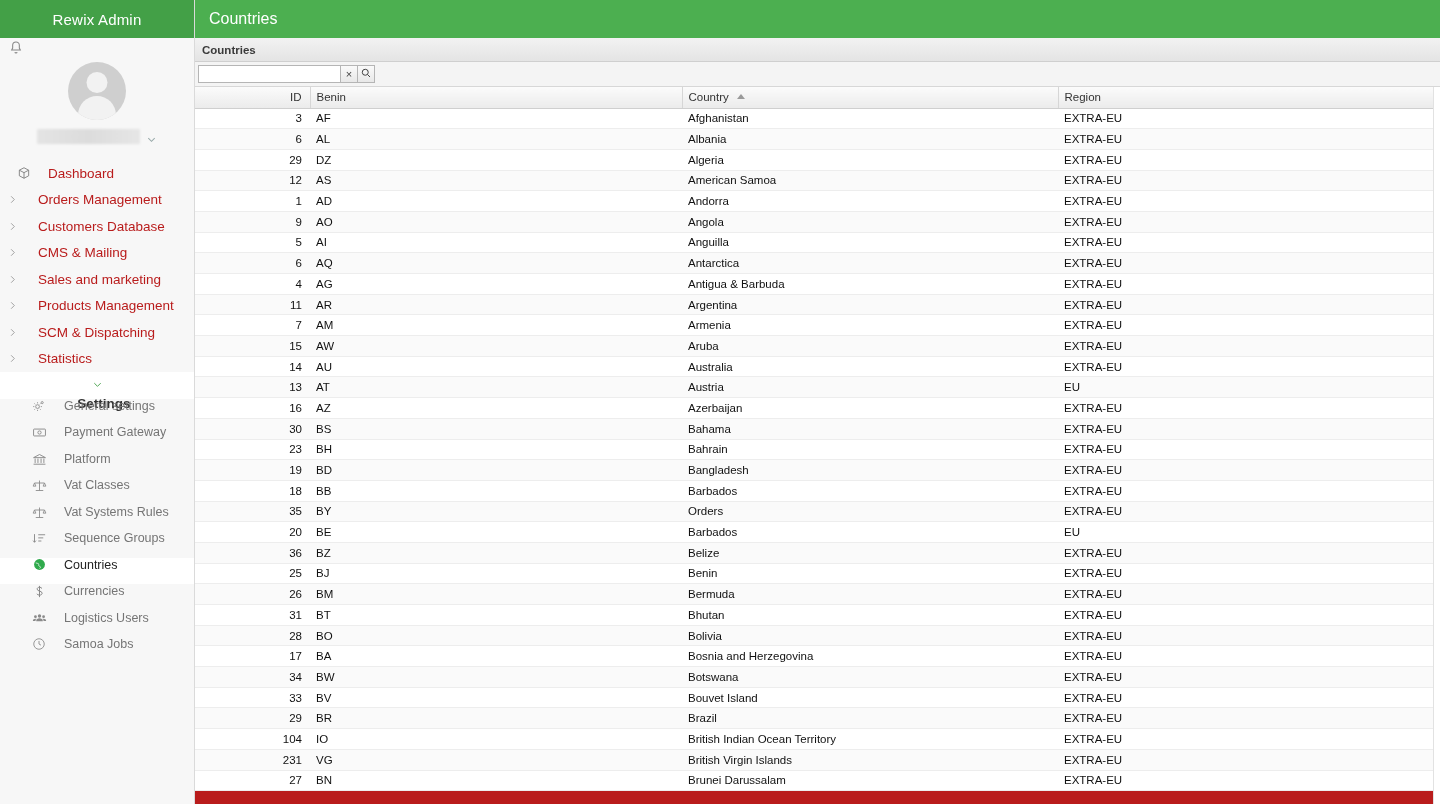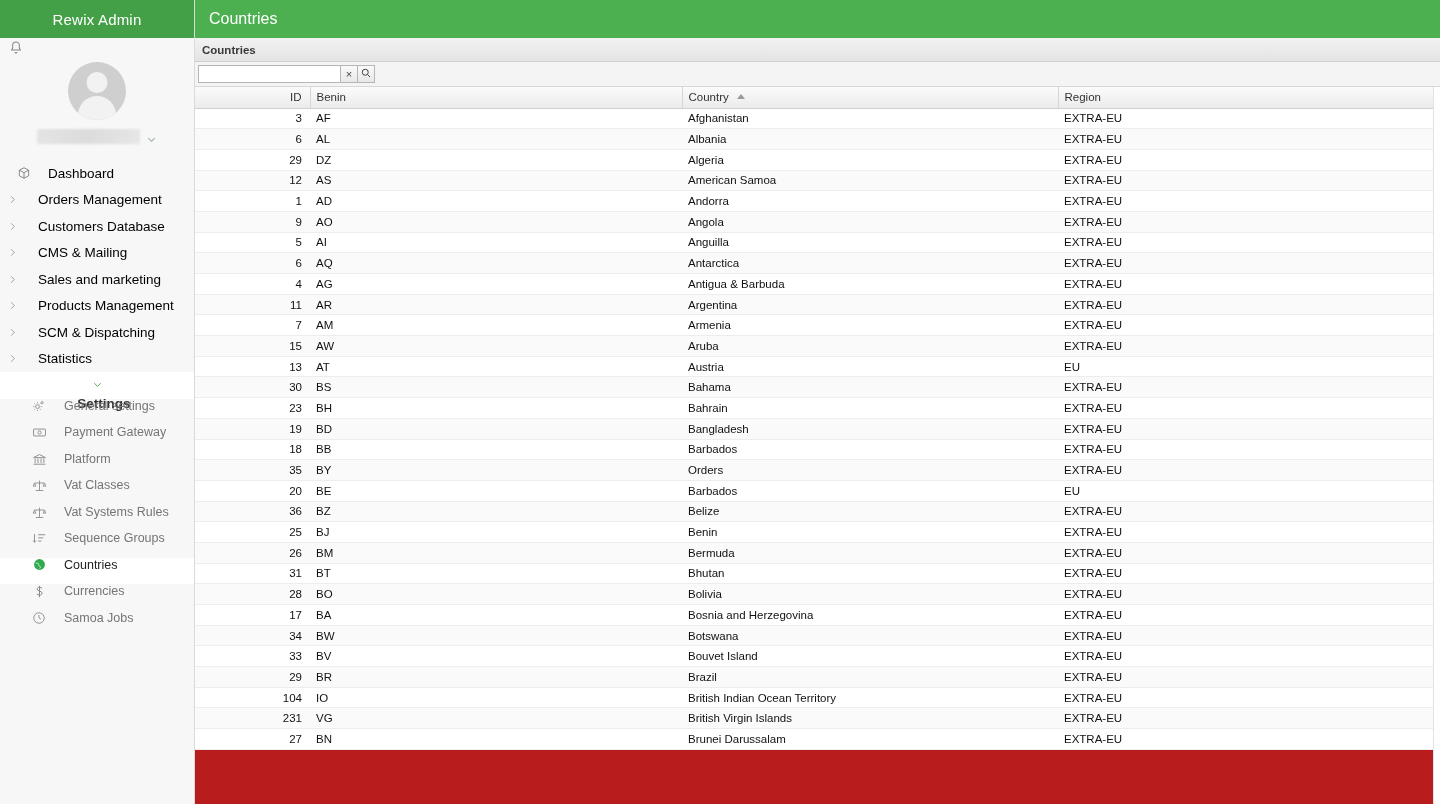--- a/index.html
+++ b/index.html
@@ -61,21 +61,21 @@
     border-radius: 1px;
     font-size: 0; color: transparent;
   }
   .caret-down { width: 11px; height: 11px; color: #9aa; }
 
   .menu { margin-top: 16px; }
   .menu-item {
     display: flex; align-items: center;
     height: 26.5px;
     font-size: 13.5px;
-    color: #000000;
+    color: #b91c1c;
     cursor: pointer;
   }
   .menu-item .mi-arrow {
     width: 24px; flex: 0 0 24px;
     display: flex; align-items: center; justify-content: center;
     color: #9a9a9a;
   }
   .menu-item .mi-icon {
     width: 24px; flex: 0 0 24px; margin-left: 12px;
     display: flex; align-items: center; justify-content: center;
@@ -381,20 +381,33 @@
         <div class="sub-item">
           <span class="si-icon">
             <svg viewBox="0 0 24 24" width="15" height="15" fill="none" stroke="currentColor" stroke-width="1.6">
               <path d="M12 3v18"></path>
               <path d="M16 7.2c-.8-1.3-2.3-2-4-2-2.2 0-3.8 1.2-3.8 2.9 0 4 8 2.4 8 6.6 0 1.9-1.8 3.1-4.2 3.1-1.9 0-3.5-.8-4.3-2.1"></path>
             </svg>
           </span>
           <span class="si-label">Currencies</span>
         </div>
 
+        <div class="sub-item">
+          <span class="si-icon">
+            <svg viewBox="0 0 24 24" width="15" height="15" fill="currentColor">
+              <circle cx="12" cy="8" r="2.7"></circle>
+              <circle cx="5.5" cy="9" r="2.2"></circle>
+              <circle cx="18.5" cy="9" r="2.2"></circle>
+              <path d="M12 11.6c-3 0-5.2 1.6-5.2 3.4v1.4h10.4V15c0-1.8-2.2-3.4-5.2-3.4z"></path>
+              <path d="M5.5 12.2c-2.3 0-4 1.2-4 2.6v1.1h4.2v-1.3c0-.9.5-1.8 1.4-2.3-.5-.1-1-.1-1.6-.1z"></path>
+              <path d="M18.5 12.2c2.3 0 4 1.2 4 2.6v1.1h-4.2v-1.3c0-.9-.5-1.8-1.4-2.3.5-.1 1-.1 1.6-.1z"></path>
+            </svg>
+          </span>
+          <span class="si-label">Logistics Users</span>
+        </div>
 
         <div class="sub-item">
           <span class="si-icon">
             <svg viewBox="0 0 24 24" width="14" height="14" fill="none" stroke="currentColor" stroke-width="1.5">
               <circle cx="12" cy="12" r="9"></circle>
               <path d="M12 6.8V12l3.4 2"></path>
             </svg>
           </span>
           <span class="si-label">Samoa Jobs</span>
         </div>
@@ -520,26 +533,38 @@
                 <td>Armenia</td>
                 <td>EXTRA-EU</td>
               </tr>
               <tr>
                 <td class="num">15</td>
                 <td>AW</td>
                 <td>Aruba</td>
                 <td>EXTRA-EU</td>
               </tr>
               <tr>
+                <td class="num">14</td>
+                <td>AU</td>
+                <td>Australia</td>
+                <td>EXTRA-EU</td>
+              </tr>
+              <tr>
                 <td class="num">13</td>
                 <td>AT</td>
                 <td>Austria</td>
                 <td>EU</td>
               </tr>
               <tr>
+                <td class="num">16</td>
+                <td>AZ</td>
+                <td>Azerbaijan</td>
+                <td>EXTRA-EU</td>
+              </tr>
+              <tr>
                 <td class="num">30</td>
                 <td>BS</td>
                 <td>Bahama</td>
                 <td>EXTRA-EU</td>
               </tr>
               <tr>
                 <td class="num">23</td>
                 <td>BH</td>
                 <td>Bahrain</td>
                 <td>EXTRA-EU</td>

